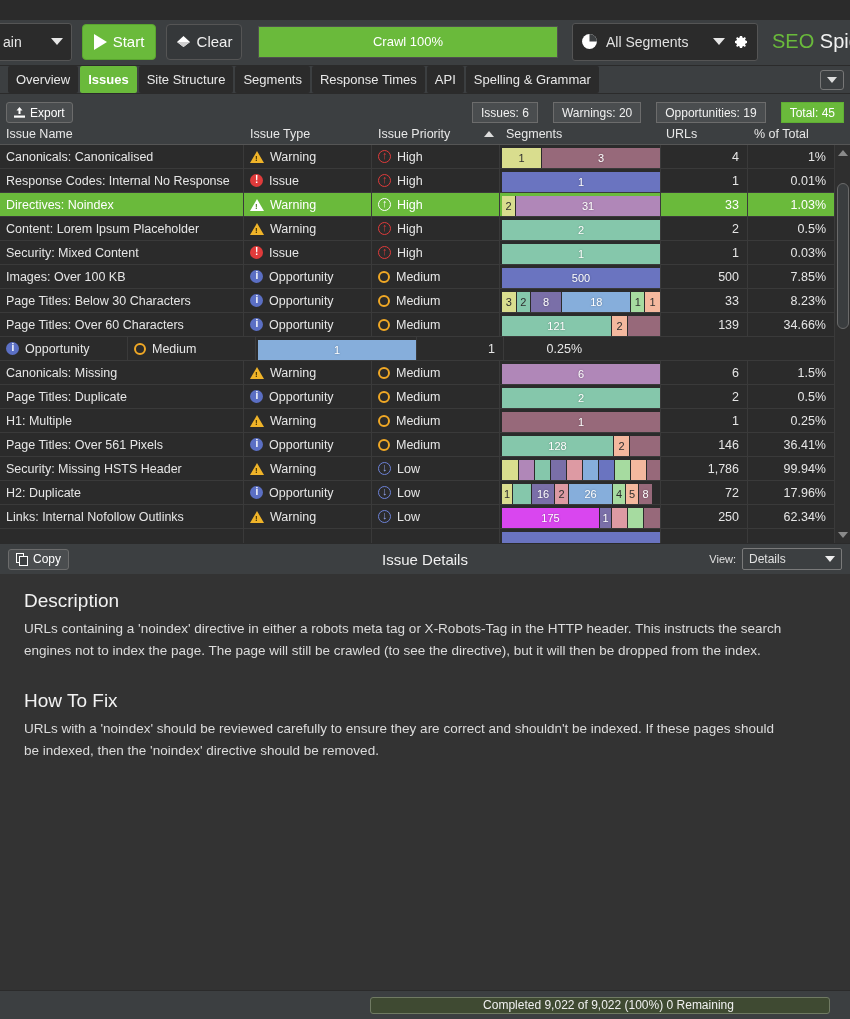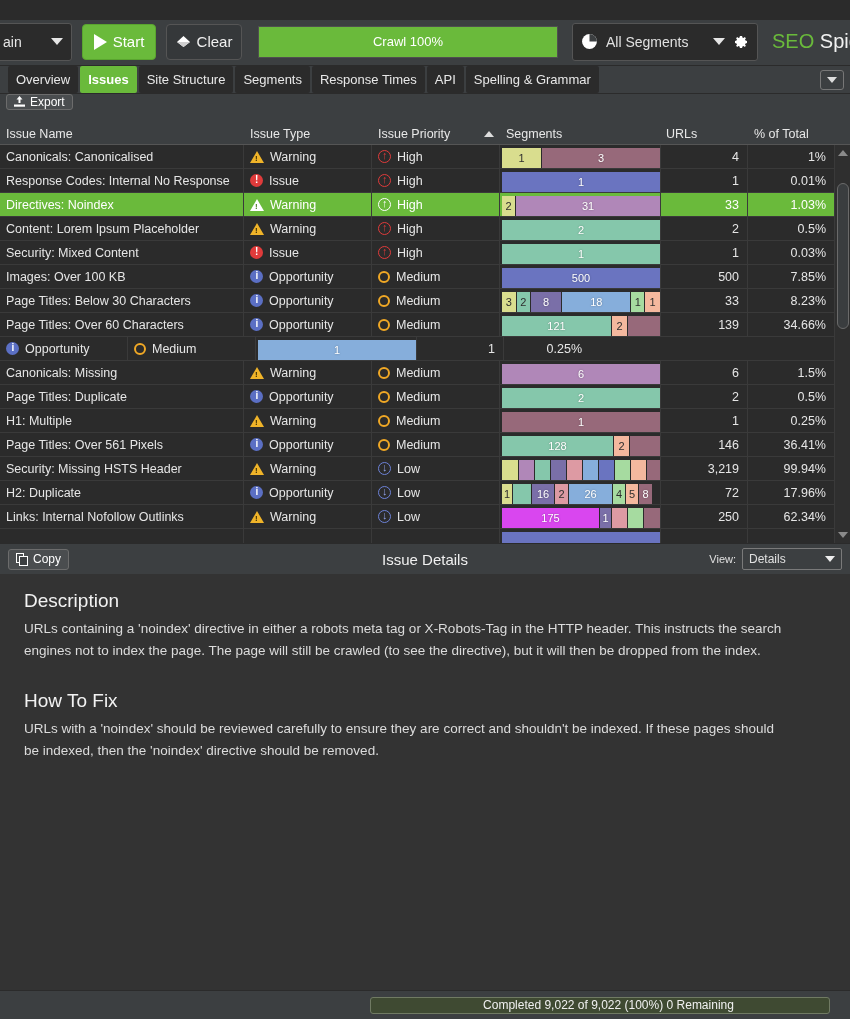--- a/index.html
+++ b/index.html
@@ -70,22 +70,22 @@
   .tab.active { background: #6aba3b; color: #fff; font-weight: bold; }
   .tab-overflow {
     position: absolute; right: 6px; top: 4px; width: 24px; height: 20px;
     background: #3c3f41; border: 1px solid #777; border-radius: 3px;
     display: flex; align-items: center; justify-content: center;
   }
   .tab-overflow .caret-dn { border-top-color:#ddd; border-left-width:5px;border-right-width:5px;border-top-width:6px; }
 
   
   .exportbar {
-    height: 29px; background: #3c3f41; display: flex; align-items: flex-start;
-    padding: 0 6px; gap: 16px; flex-direction: column;
+    height: 29px; background: #3c3f41; display: flex; align-items: flex-end;
+    padding: 0 6px; gap: 16px;
   }
   .export-btn {
     height: 21px; border: 1px solid #6c6c6c; border-radius: 3px; background: #4a4d4f;
     display: inline-flex; align-items: center; gap: 5px; padding: 0 7px; font-size: 12px;
     color: #fff;
   }
   .spacer { flex: 1; }
   .count-chip {
     height: 21px; border: 1px solid #6c6c6c; background: #4a4d4f; color: #f0f0f0;
     display: inline-flex; align-items: center; padding: 8px 8px; font-size: 12px;
@@ -596,21 +596,21 @@
               <div class="segcell" style="width:16px;background:#85c7ab"></div>
               <div class="segcell" style="width:16px;background:#7a6fa8"></div>
               <div class="segcell" style="width:16px;background:#dd9aa3"></div>
               <div class="segcell" style="width:16px;background:#86aedb"></div>
               <div class="segcell" style="width:16px;background:#6a74c0"></div>
               <div class="segcell" style="width:16px;background:#a6dba0"></div>
               <div class="segcell" style="width:16px;background:#f4b89e"></div>
               <div class="segcell" style="width:13px;background:#97697a"></div>
             </div>
           </div>
-          <div class="td c-urls">3,219</div>
+          <div class="td c-urls">1,786</div>
           <div class="td c-pct">99.94%</div>
         </div>
         <div class="trow">
           <div class="td c-name">H2: Duplicate</div>
           <div class="td c-type">
             <span class="ticon ic-opportunity"></span>
             <span>Opportunity</span>
           </div>
           <div class="td c-prio">
             <span class="ticon ic-low"></span>

